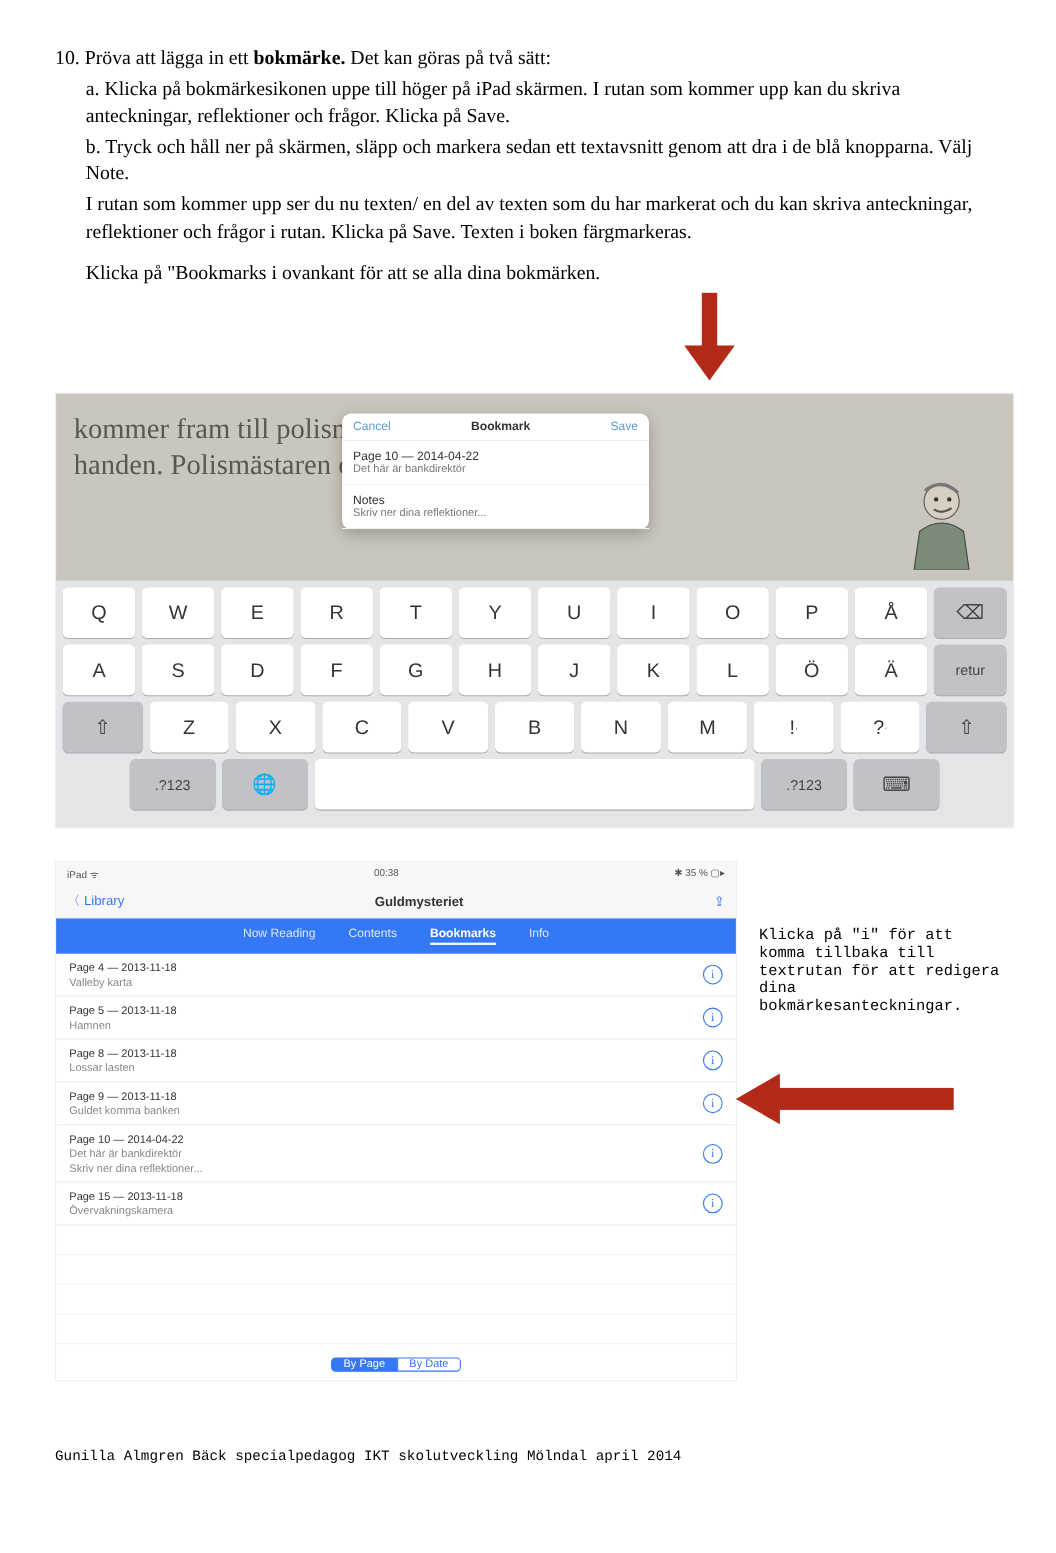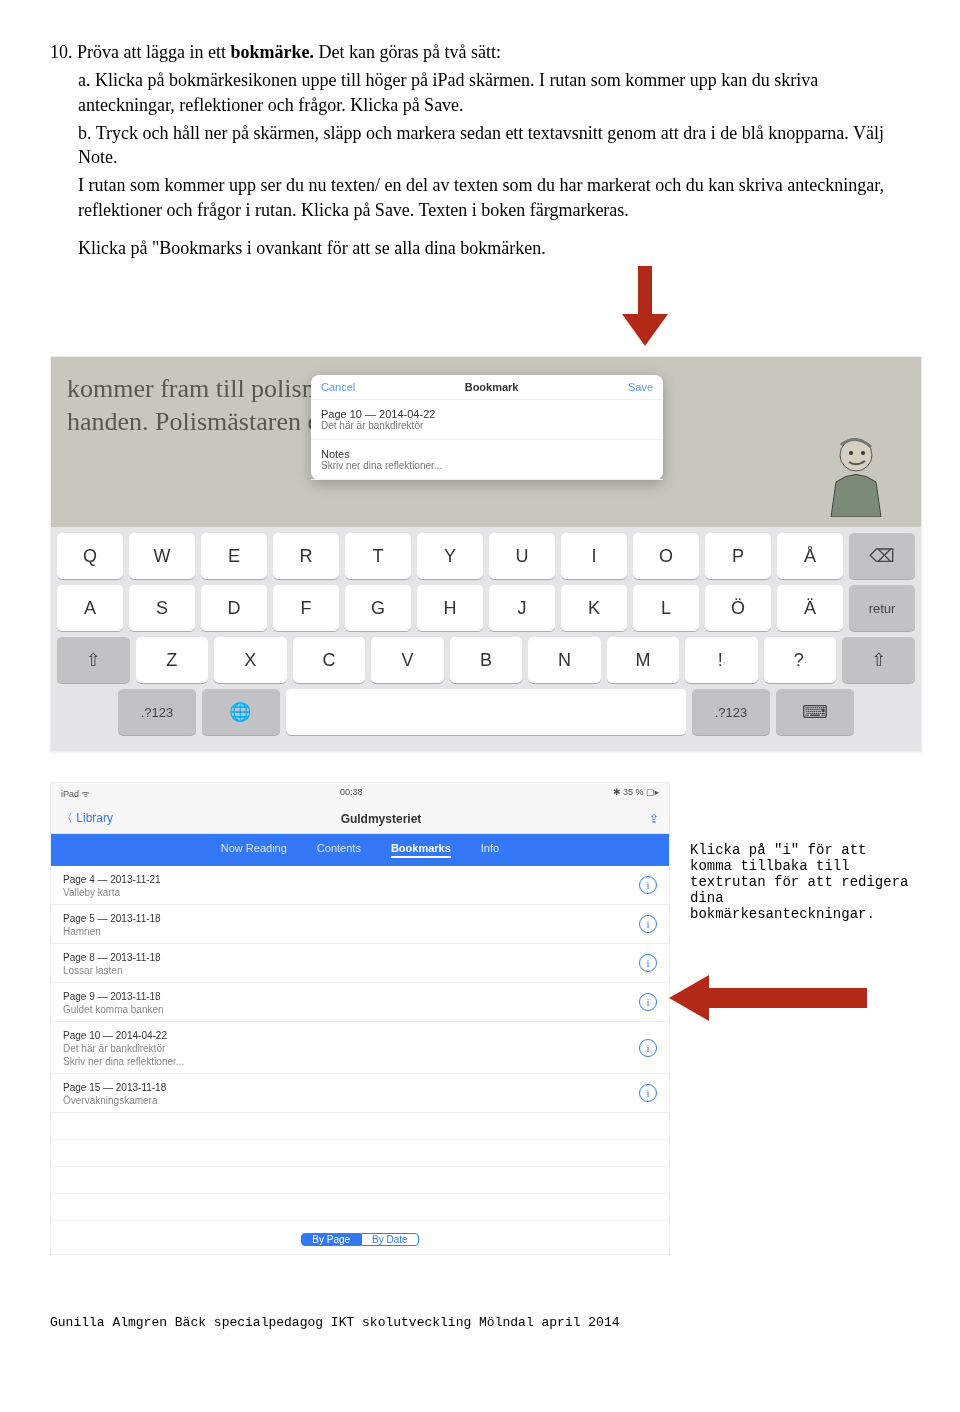--- a/index.html
+++ b/index.html
@@ -52,21 +52,21 @@
   .char {
     position: absolute;
     right: 20px;
     top: 70px;
     width: 90px; height: 90px;
   }
   .popup {
     position: absolute;
     top: 18px;
     left: 260px;
-    width: 352px;
+    width: 279px;
     background: #fff;
     border-radius: 8px;
     box-shadow: 0 4px 14px rgba(0,0,0,0.25);
     font-family: -apple-system, Helvetica, Arial, sans-serif;
     font-size: 11px;
     color: #333;
   }
   .popup-header {
     display: flex;
     justify-content: space-between;
@@ -347,21 +347,21 @@
       <span>⇪</span>
     </div>
     <div class="seg-bar">
       <span class="dim">Now Reading</span>
       <span class="dim">Contents</span>
       <span class="active">Bookmarks</span>
       <span class="dim">Info</span>
     </div>
     <div id="bmrows">
         <div class="bm-row">
-          <div class="date">Page 4 — 2013-11-21</div>
+          <div class="date">Page 4 — 2013-11-18</div>
           <div class="sub">Valleby karta</div>
           <div class="info">i</div>
         </div>
         <div class="bm-row">
           <div class="date">Page 5 — 2013-11-18</div>
           <div class="sub">Hamnen</div>
           <div class="info">i</div>
         </div>
         <div class="bm-row">
           <div class="date">Page 8 — 2013-11-18</div>

